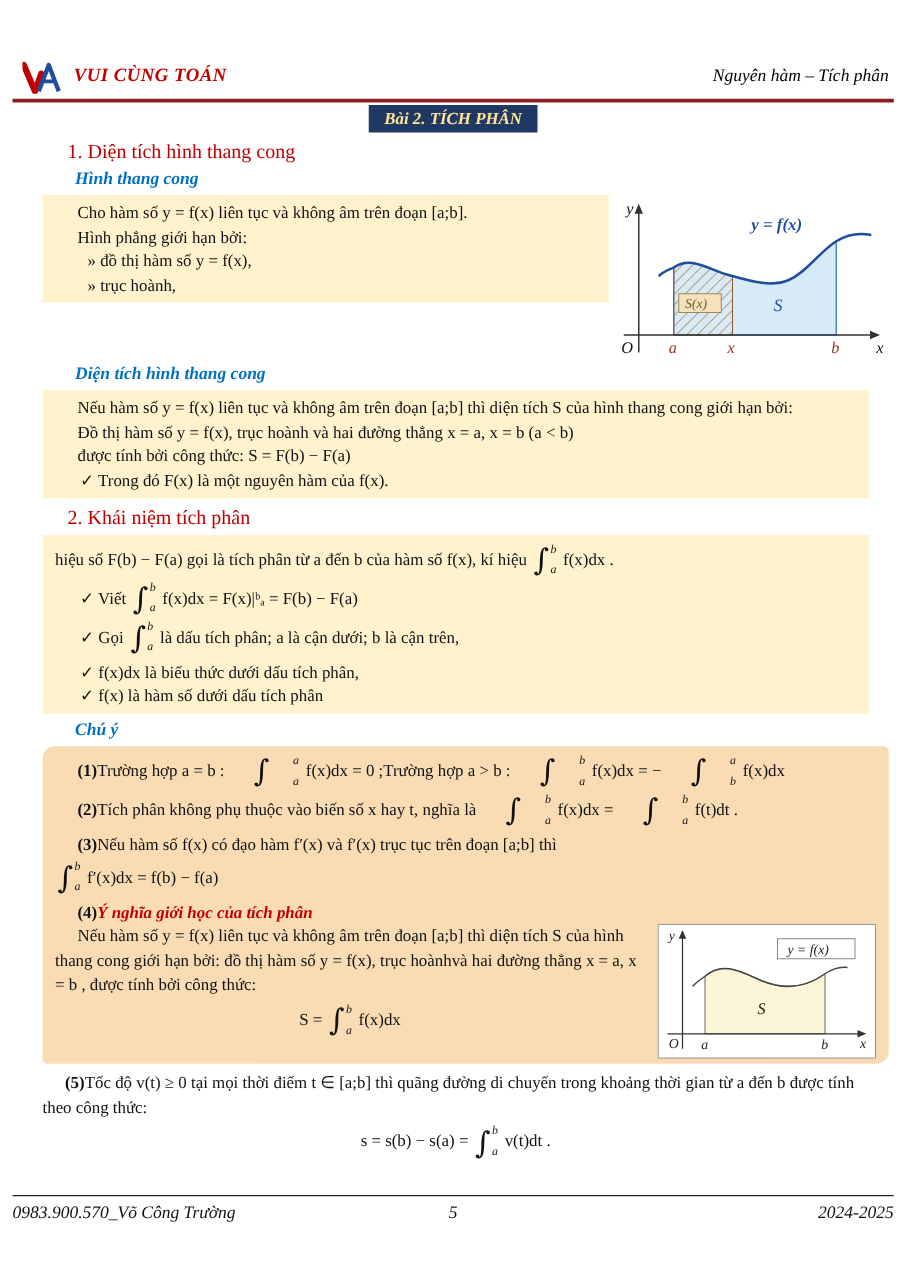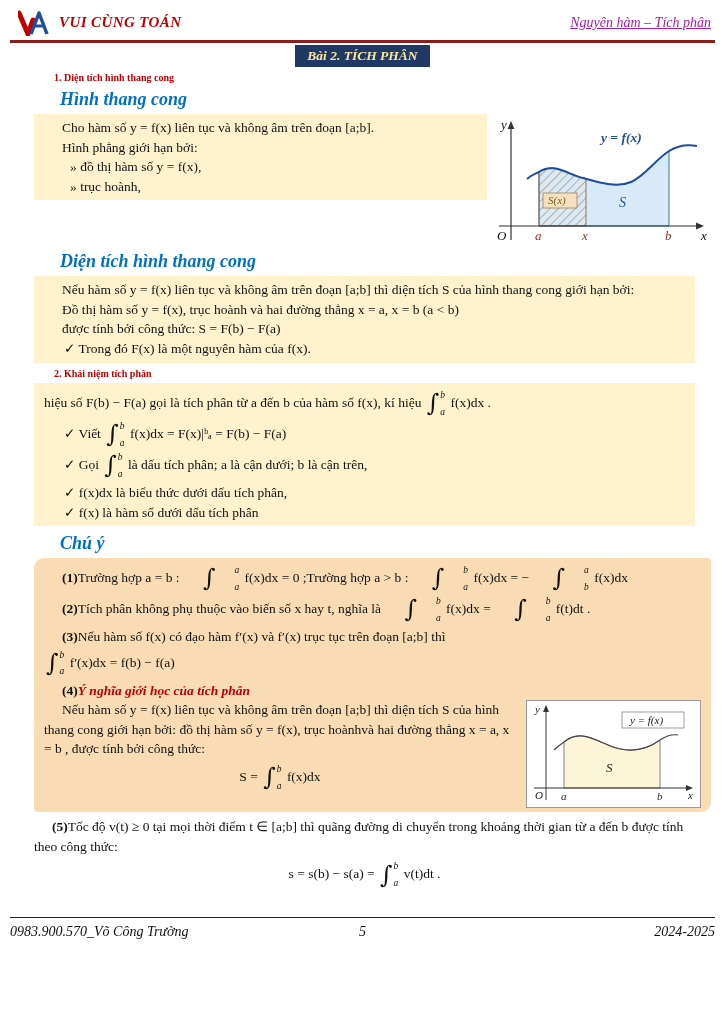--- a/index.html
+++ b/index.html
@@ -3,34 +3,34 @@
 <meta charset="utf-8">
 <style>
   * { box-sizing: border-box; }
   html, body { margin: 0; padding: 0; }
   body {
     width: 725px; height: 1024px;
     background: #ffffff;
     font-family: "Liberation Serif", serif;
     font-size: 13.5px; line-height: 1.45; color: #111;
   }
-  .page { position: relative; width: 725px; height: 960px; padding: 8px 8px 33px 8px; overflow: hidden; }
+  .page { position: relative; width: 725px; height: 960px; padding: 8px 8px 33px 8px; overflow: hidden; margin-top: 39px; }
 
   
   .hdr { display: flex; justify-content: space-between; align-items: center; padding: 2px 6px 4px 10px; }
   .hdr-left { display: flex; align-items: center; gap: 7px; }
   .brand { color: #c00000; font-weight: bold; font-style: italic; font-size: 15px; letter-spacing: .4px; }
-  .topic { font-style: italic; font-size: 14px; color: #a21caf; text-decoration: underline; }
+  .topic { font-style: italic; font-size: 14px; color: #000000; }
   .rule { height: 3px; background: #8b1f1f; margin: 0 2px; }
 
   .title-row { text-align: center; margin-top: 2px; }
   .lesson-title { display: inline-block; background: #1f3864; color: #ffe599; font-weight: bold; font-style: italic; font-size: 13.5px; padding: 1px 12px; }
 
-  .h-red { color: #c00000; font-weight: bold; margin: 4px 0 1px 46px; font-size: 10px; }
-  .h-blue { color: #0070c0; font-weight: bold; font-style: italic; margin: 1px 0 2px 52px; font-size: 18px; }
+  .h-red { color: #c00000; font-weight: normal; margin: 4px 0 1px 46px; font-size: 16px; }
+  .h-blue { color: #0070c0; font-weight: bold; font-style: italic; margin: 1px 0 2px 52px; font-size: 14px; }
 
   .hl { margin: 2px 22px 4px 26px; padding: 4px 10px; }
   .yellow { background: #fff2cc; }
   .orange { background: #fadcb4; border-radius: 10px 4px 10px 4px; margin-right: 6px; }
 
   .ind { text-indent: 18px; }
   .bullet { padding-left: 26px; }
   .check { padding-left: 20px; }
   .mline { margin: 3px 0; }
   .formula { text-align: center; margin: 5px 0 3px 0; }

